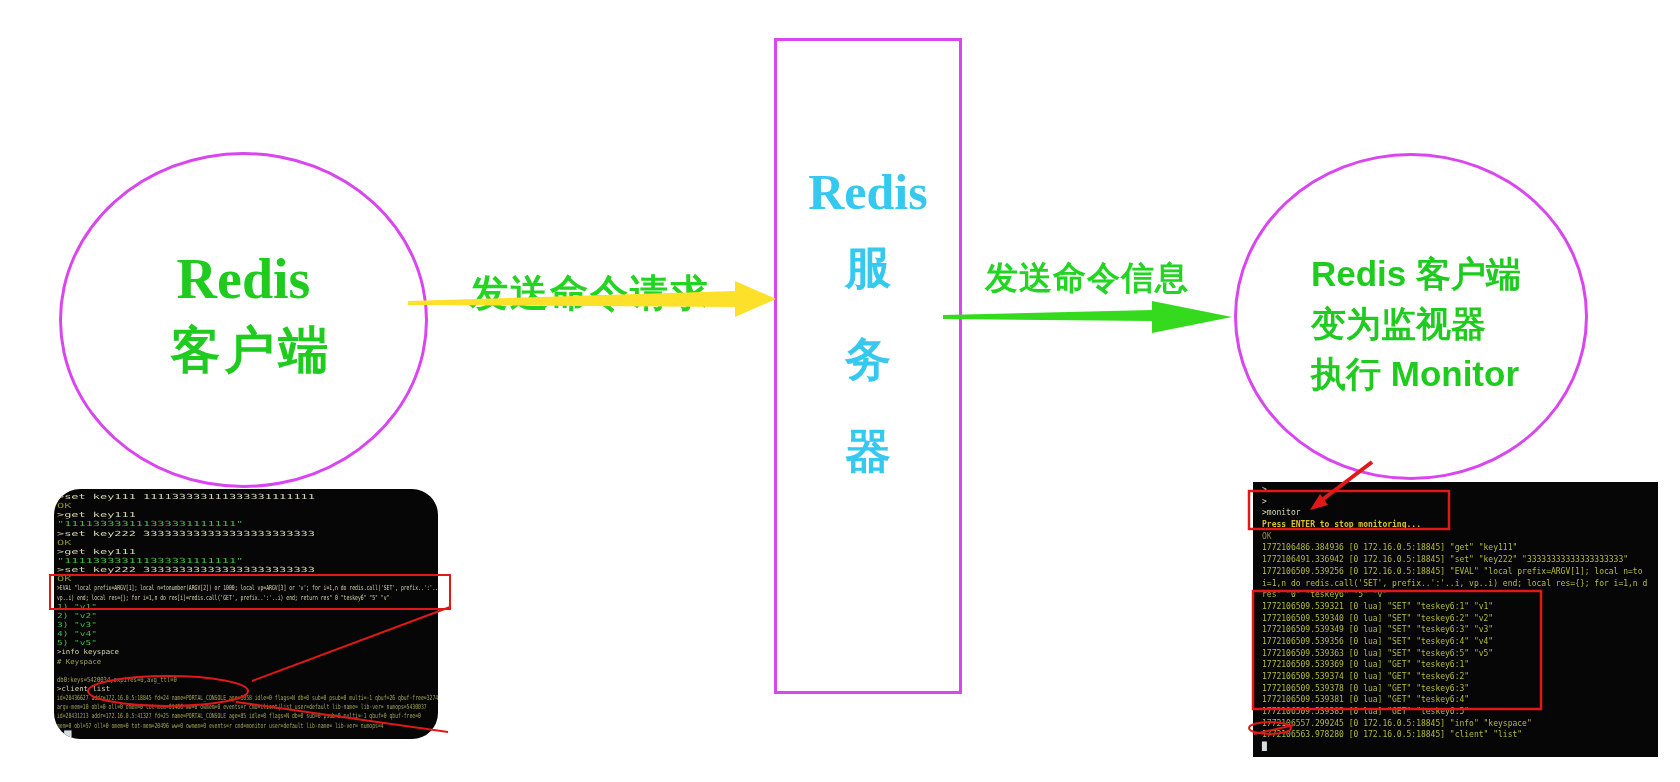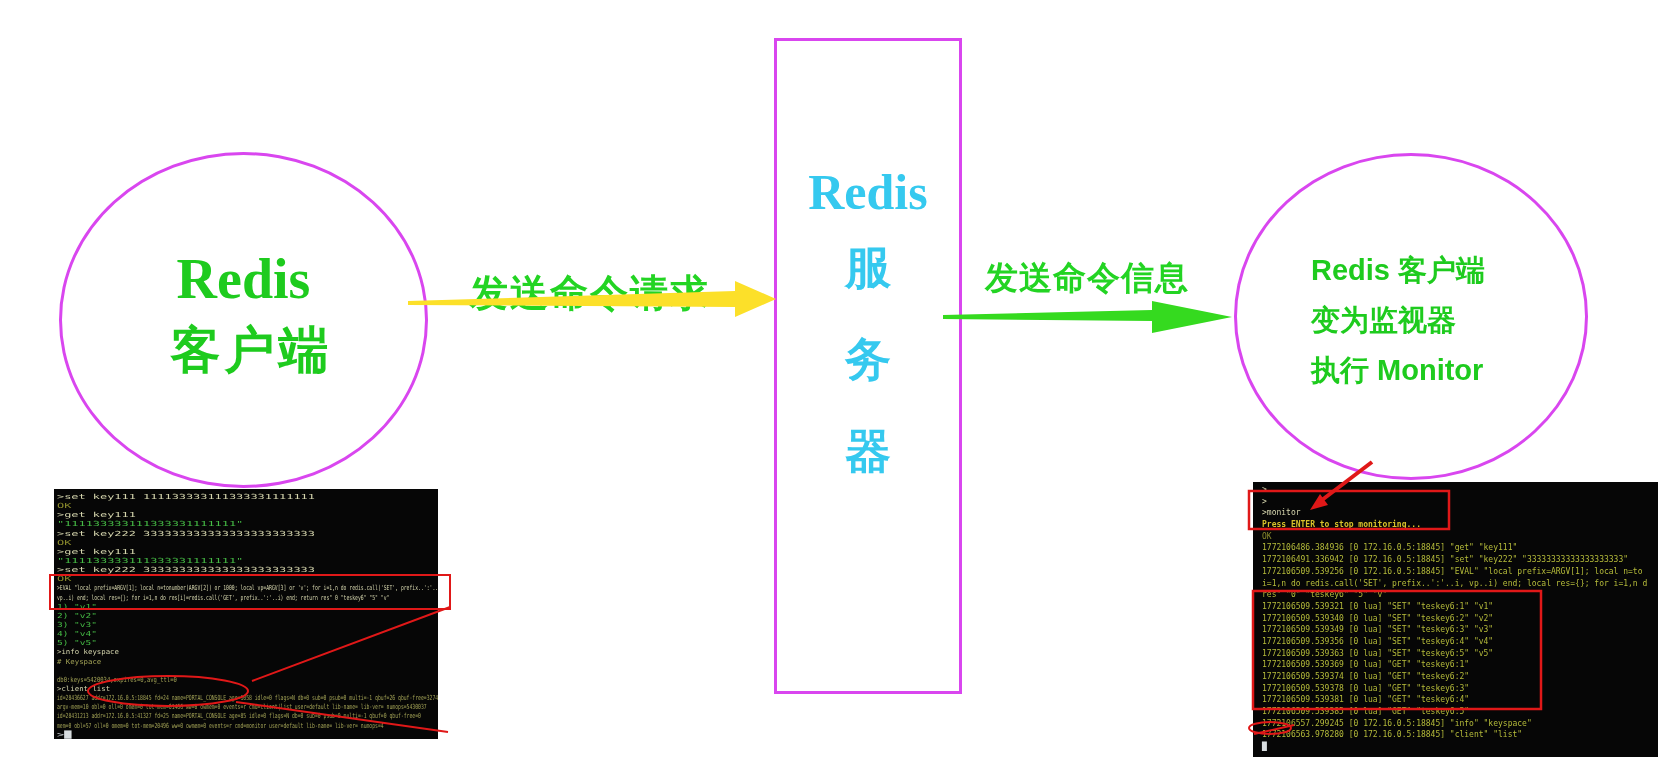--- a/index.html
+++ b/index.html
@@ -17,31 +17,31 @@
       font-weight:900;font-size:50px;color:#1ecb1e;letter-spacing:4px;}
 
   #server-node{left:774px;top:38px;width:188px;height:656px;}
   #server-node .en{position:absolute;left:0;width:100%;text-align:center;
       font-family:"Liberation Serif",serif;font-weight:700;font-size:50px;color:#35c9ef;}
   #server-node .vchar{position:absolute;left:0;width:100%;text-align:center;
       font-weight:900;font-size:46px;color:#35c9ef;}
 
   #monitor-node{left:1234px;top:153px;width:354px;height:327px;}
   #monitor-node .mline{position:absolute;left:74px;white-space:nowrap;
-      font-weight:900;font-size:29px;color:#1ecb1e;
+      font-weight:900;font-size:35px;color:#1ecb1e;
       font-family:"Liberation Sans",sans-serif;}
 
   .arrow-label{position:absolute;font-weight:900;color:#23d423;white-space:nowrap;}
   #request-label{left:470px;top:236px;font-size:38px;letter-spacing:2px;margin-top:32px;}
   #notify-label{left:985px;top:256px;font-size:33px;letter-spacing:1px;}
 
   
   .terminal{position:absolute;background:#060606;overflow:hidden;box-sizing:border-box;
       font-family:"DejaVu Sans Mono",monospace;}
-  #left-terminal{left:54px;top:489px;width:384px;height:250px;padding:4px 8px 0 3px;}
+  #left-terminal{left:54px;top:489px;width:384px;height:250px;padding:4px 8px 0 3px;border-radius:26px;}
   #right-terminal{left:1253px;top:482px;width:405px;height:275px;padding:2px 0 0 9px;}
 
   .tline{white-space:pre;transform-origin:0 50%;}
   #left-terminal  .tline{height:9.15px;line-height:9.15px;font-size:7px;}
   #right-terminal .tline{height:11.7px;line-height:11.7px;font-size:8px;}
 
   
   .s-lg{transform:scaleX(1.7);} .s-md{transform:scaleX(1.35);}
   .s-sm{transform:scaleX(1.05);} .s-xs{transform:scaleX(0.79);}
   .s-xxs{transform:scaleX(0.68);}

